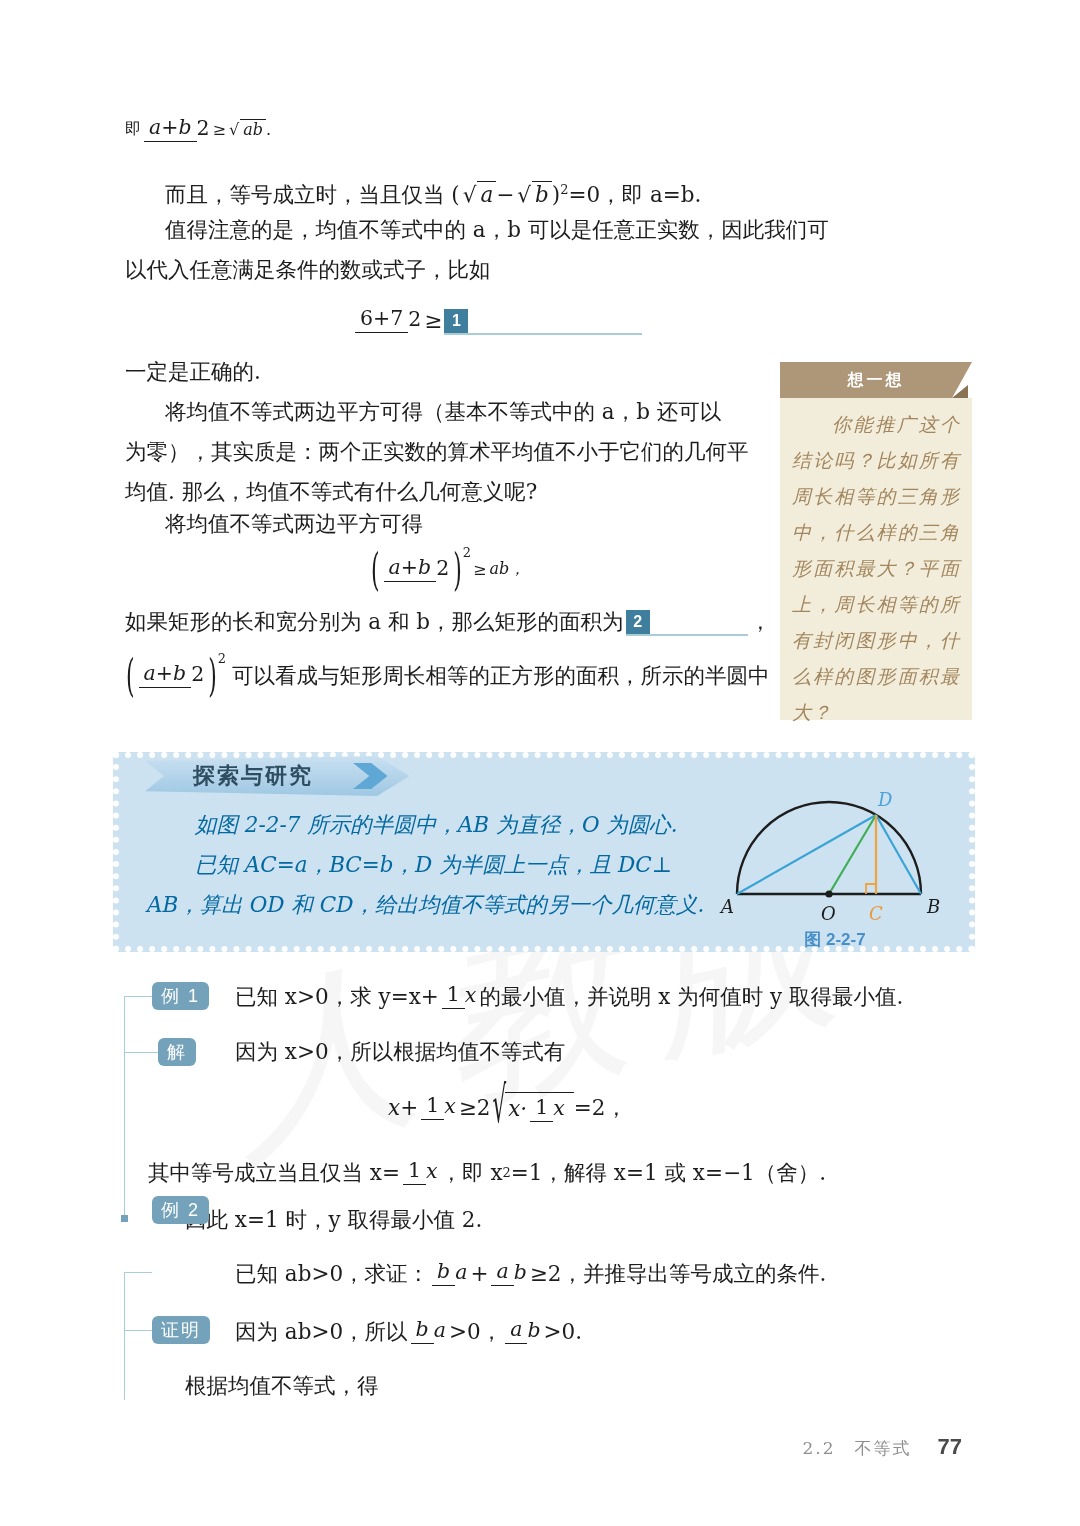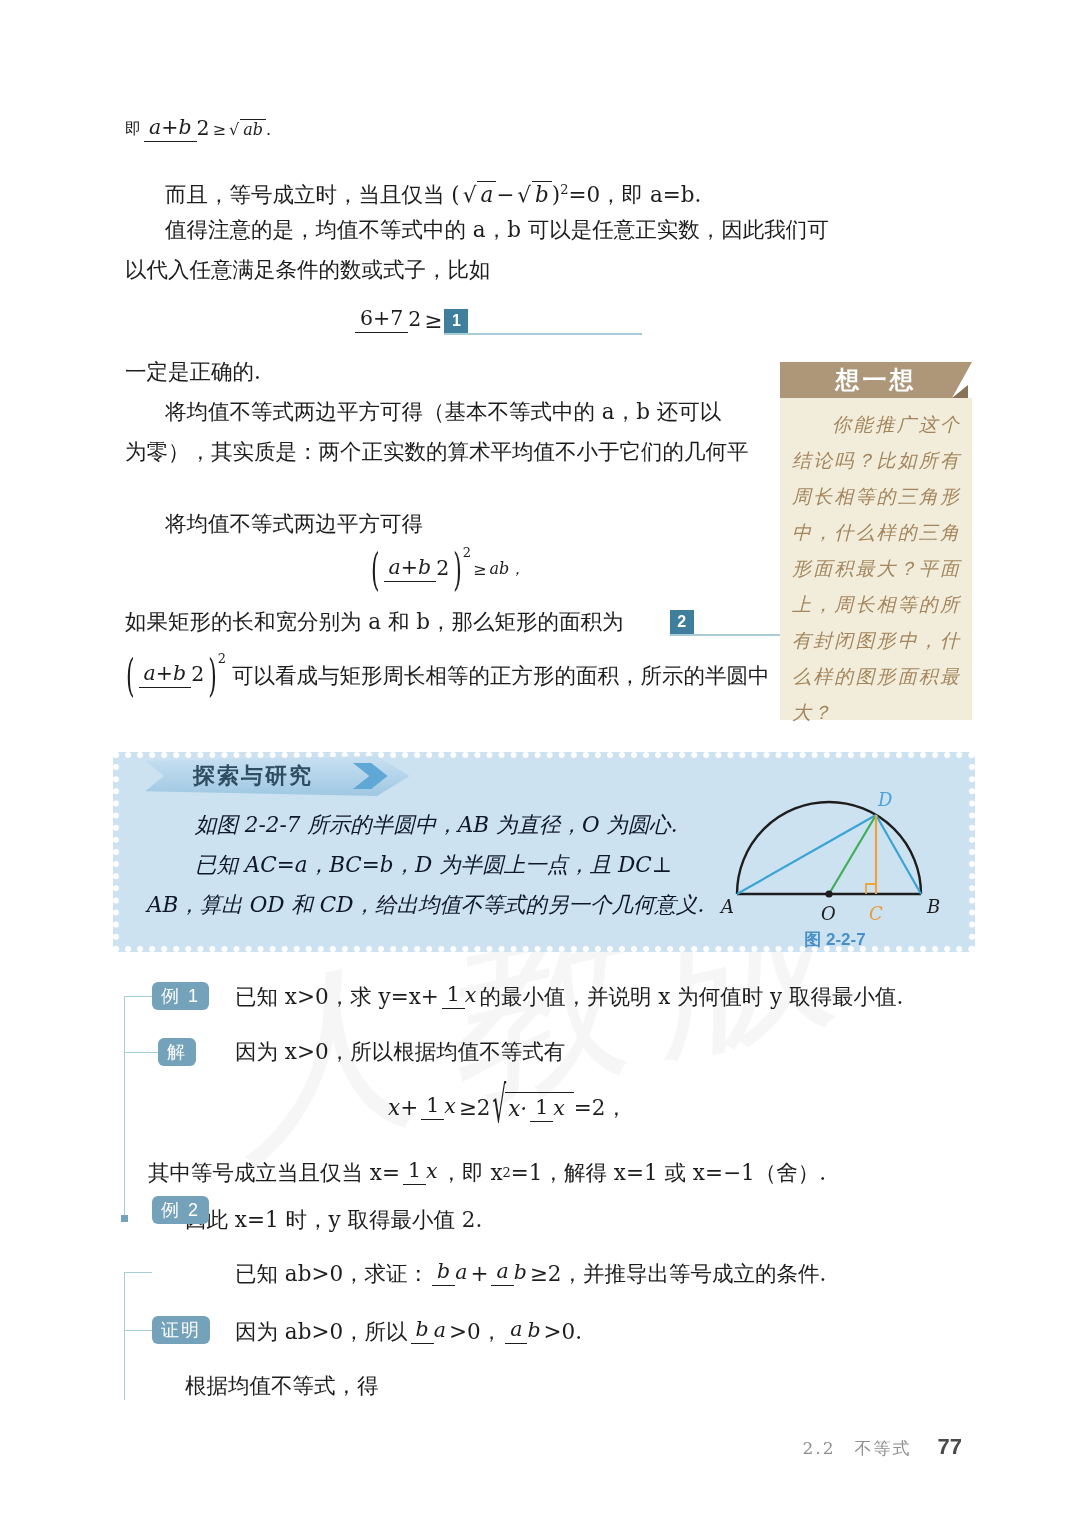--- a/index.html
+++ b/index.html
@@ -33,40 +33,40 @@
   .badge{position:absolute;background:#74a2ba;color:#fff;font-family:"Liberation Sans",sans-serif;
          font-size:18px;line-height:28px;padding:0 9px;border-radius:6px;letter-spacing:2px;
          white-space:nowrap;z-index:3;}
   
   .vline{position:absolute;width:1.3px;background:#a9cdd6;z-index:1;}
   .hline{position:absolute;height:1.3px;background:#a9cdd6;z-index:1;}
   .enddot{position:absolute;width:7px;height:7px;background:#74a2ba;z-index:1;}
   
   .think{position:absolute;left:780px;top:362px;width:192px;height:358px;z-index:2;}
   .think-header{position:relative;height:36px;background:#ad9778;color:#fff;text-align:center;
-                line-height:36px;font-size:24px;font-weight:bold;letter-spacing:3px;
+                line-height:36px;font-size:16px;font-weight:bold;letter-spacing:3px;
                 font-family:"Liberation Sans",sans-serif;}
   .think-fold-light{position:absolute;right:0;top:0;width:0;height:0;
                     border-bottom:36px solid #fff;border-left:20px solid transparent;}
   .think-fold-dark{position:absolute;right:4px;bottom:0;width:0;height:0;
                    border-bottom:13px solid #8a7354;border-left:16px solid transparent;z-index:1;}
   .think-body{height:322px;background:#f2edda;color:#a3865e;font-size:19px;line-height:36px;
               text-align:justify;text-indent:2.1em;font-style:italic;letter-spacing:1px;
               padding:8px 12px 0;box-sizing:border-box;}
   
   .explore{position:absolute;left:113px;top:752px;width:862px;height:200px;background:#cde2f0;
            border:6px dotted #ffffff;box-sizing:border-box;border-radius:4px;z-index:2;}
   .banner{position:absolute;left:26px;top:-2px;width:270px;height:40px;}
   .banner-bg{position:absolute;inset:0;background:linear-gradient(180deg,#c9e0f1,#9fc8e3);
              clip-path:polygon(0 12%,86% 0,98% 50%,86% 100%,0 88%,7% 50%);}
   .banner-label{position:absolute;left:48px;top:5px;font-family:"Liberation Sans",sans-serif;
                 font-size:22px;font-weight:bold;color:#2e4d60;letter-spacing:2px;}
   .chev{position:absolute;right:14px;top:7px;width:48px;height:26px;background:#5fa8d6;
         clip-path:polygon(0 0,38% 0,72% 50%,38% 100%,0 100%,34% 50%);}
-  .explore-line{position:absolute;font-size:21.5px;font-style:italic;white-space:nowrap;color:#0f172a;}
+  .explore-line{position:absolute;font-size:21.5px;font-style:italic;white-space:nowrap;color:#0369a1;}
   .fig-wrap{position:absolute;right:14px;top:24px;}
   
   .footer{position:absolute;right:118px;top:1434px;display:flex;align-items:baseline;gap:26px;z-index:2;}
   .footer-section{font-size:17px;color:#8f8f8f;letter-spacing:2px;}
   .footer-page{font-size:22px;color:#4a4a4a;font-family:"Liberation Sans",sans-serif;font-weight:bold;}
   
   .watermark{position:absolute;left:220px;top:880px;transform:rotate(-13deg);font-size:185px;
              font-style:italic;color:rgba(70,70,70,0.05);letter-spacing:30px;white-space:nowrap;
              z-index:0;pointer-events:none;}
   .watermark .reg{font-size:42px;vertical-align:110px;letter-spacing:0;color:rgba(70,70,70,0.07);}
@@ -105,36 +105,37 @@
     <span style="font-size:21.5px;">≥</span>
     <span class="blankwrap" style="width:198px;">
         <span class="blankbox">1</span>
       </span>
   </div>
 
   <div class="abs t" style="left:125px;top:352px;">一定是正确的.</div>
 
   <div class="abs t" style="left:165px;top:392px;">将均值不等式两边平方可得（基本不等式中的 a，b 还可以</div>
   <div class="abs t" style="left:125px;top:432px;">为零），其实质是：两个正实数的算术平均值不小于它们的几何平</div>
+  <div class="abs t" style="left:125px;top:472px;">均值. 那么，均值不等式有什么几何意义呢?</div>
 
   <div class="abs t" style="left:165px;top:504px;">将均值不等式两边平方可得</div>
 
   <div class="abs row" style="left:370px;top:536px;height:66px;">
     <span class="bp">(</span>
     <span class="frac">
         <span class="fnum it">a+b</span>
         <span class="fden">2</span>
       </span>
     <span class="bp">)</span>
     <span class="bpsup">2</span>
     <span>≥</span>
     <span class="it" style="margin-left:3px;">ab，</span>
   </div>
 
-  <div class="abs row" style="left:125px;top:600px;height:42px;font-size:21.5px;gap:44px;">
+  <div class="abs row" style="left:125px;top:600px;height:42px;font-size:21.5px;">
     <span>如果矩形的长和宽分别为 a 和 b，那么矩形的面积为</span>
     <span class="blankwrap" style="width:122px;">
         <span class="blankbox">2</span>
       </span>
     <span>，</span>
   </div>
 
   <div class="abs row" style="left:125px;top:642px;height:66px;font-size:21.5px;">
     <span class="bp">(</span>
     <span class="frac">

